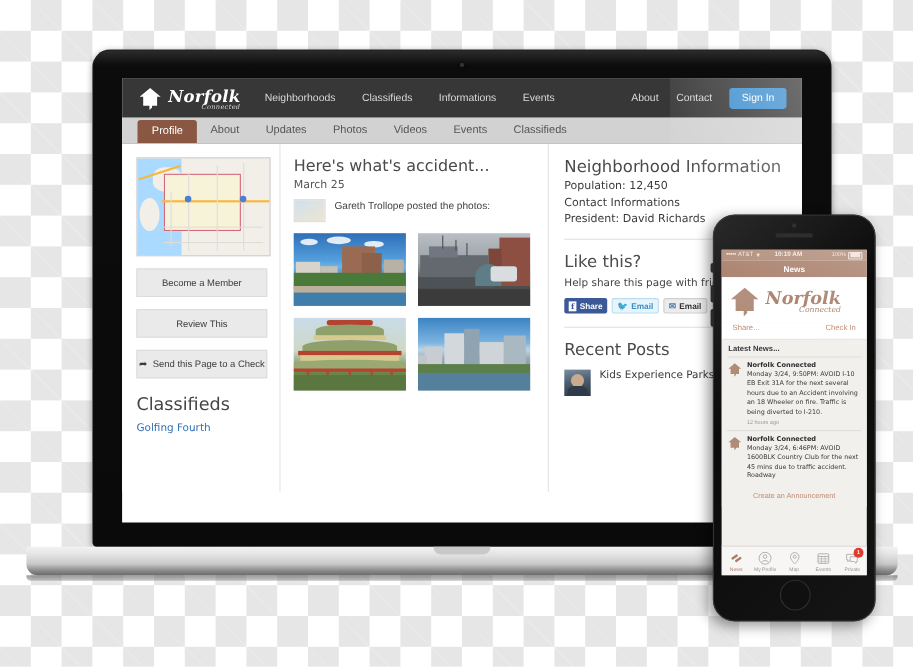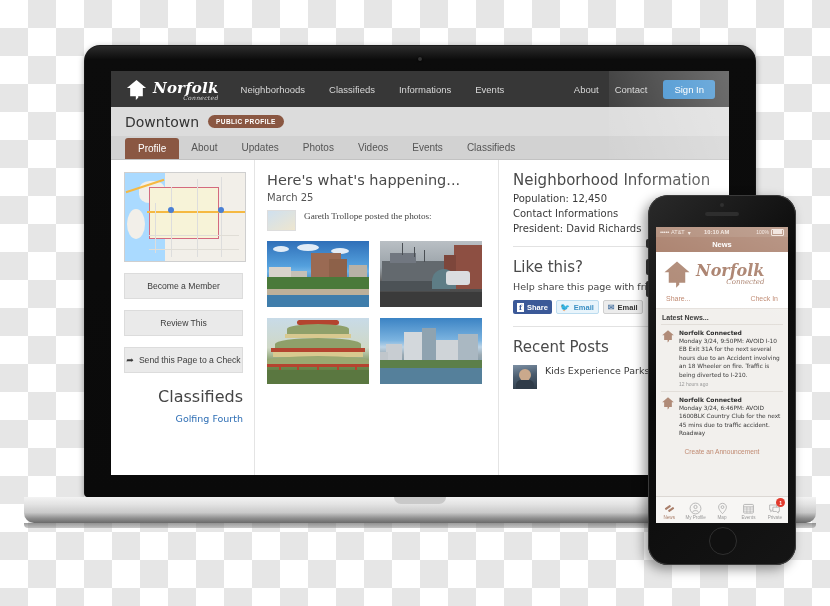--- a/index.html
+++ b/index.html
@@ -61,21 +61,21 @@
   .badge-public{
     margin-left:9px;background:#8a5742;color:#fff;font-size:6.5px;font-weight:bold;
     letter-spacing:.4px;padding:3px 8px;border-radius:9px;
   }
   .tab-bar{height:23px;background:#d2d2d2;display:flex;align-items:stretch;padding:0 14px;border-bottom:1px solid #c2c2c2;}
   .tab{font-size:10px;color:#555;display:flex;align-items:center;padding:0 12px;}
   .tab.active{background:#8a5742;color:#fff;border-radius:3px 3px 0 0;margin:2px 0 0 0;padding:0 13px;}
 
   
   .page-body{display:flex;background:#fff;height:316px;}
-  .col-left{width:143px;padding:12px 11px 0 13px;box-sizing:border-box;text-align:right;}
+  .col-left{width:143px;padding:12px 11px 0 13px;box-sizing:border-box;}
   .col-mid{width:244px;padding:12px 12px 0 12px;box-sizing:border-box;border-left:1px solid #e4e4e4;}
   .col-right{flex:1;padding:12px 12px 0 14px;box-sizing:border-box;border-left:1px solid #e4e4e4;}
 
   
   .map-thumb{width:120px;height:88px;border:1px solid #cfcfcf;position:relative;overflow:hidden;background:#f2efe9;}
   .map-water{position:absolute;left:-6px;top:0;width:46px;height:88px;background:#aadaff;}
   .map-water2{position:absolute;left:14px;top:8px;width:26px;height:22px;background:#f2efe9;border-radius:40%;}
   .map-water3{position:absolute;left:2px;top:36px;width:18px;height:30px;background:#f2efe9;border-radius:50%;}
   .map-area{position:absolute;left:24px;top:14px;width:68px;height:50px;background:#f7f3d8;border:1.2px solid #d46a7e;}
   .map-rd-h{position:absolute;height:2.2px;background:#f5b942;}
@@ -88,21 +88,21 @@
   }
   .side-btn .sb-ic{margin-right:5px;font-size:9px;}
   .classifieds-h{font-size:16px;color:#444;margin-top:14px;font-family:"DejaVu Sans",sans-serif;font-weight:normal;}
   .classified-link{font-size:9.5px;color:#2f6fb5;margin-top:7px;font-family:"DejaVu Sans",sans-serif;}
 
   
   .happening-h{font-size:14.5px;color:#4a4a4a;font-family:"DejaVu Sans",sans-serif;}
   .happening-date{font-size:10px;color:#555;margin-top:4px;font-family:"DejaVu Sans",sans-serif;}
   .post-row{display:flex;gap:8px;margin-top:7px;}
   .post-avatar{width:27px;height:19px;flex:none;background:linear-gradient(150deg,#cfe0ef,#eee6cf);border:1px solid #ddd;}
-  .post-text{font-size:9.2px;color:#444;line-height:1.35;font-family:Liberation Serif, serif;}
+  .post-text{font-size:9.2px;color:#444;line-height:1.35;font-family:Liberation Sans, sans-serif;}
   .photo-grid{display:flex;flex-wrap:wrap;gap:11px;margin-top:10px;}
   .photo{width:102px;height:66px;overflow:hidden;position:relative;background:#4a7fb5;}
 
   
   .ph1{background:linear-gradient(180deg,#2f6fb8 0%,#54a0dd 38%,#6fb3e6 46%,#4e8fc4 58%,#3f7aa8 100%);}
   .ph1 .cloud{position:absolute;background:#fff;border-radius:50%;opacity:.85;}
   .ph1 .bldg{position:absolute;background:#9a6a53;}
   .ph1 .bldg2{position:absolute;background:#d8d3cb;}
   .ph1 .green{position:absolute;bottom:16px;left:0;width:100%;height:14px;background:#4a7a3a;}
   .ph1 .wall{position:absolute;bottom:10px;left:0;width:100%;height:8px;background:#bdb09a;}
@@ -236,24 +236,20 @@
         <span>Informations</span>
         <span>Events</span>
       </div>
       <div class="header-right">
         <span>About</span>
         <span>Contact</span>
         <span class="signin-btn">Sign In</span>
       </div>
     </div>
 
-    <div class="profile-bar">
-      <span class="profile-name">Downtown</span>
-      <span class="badge-public">PUBLIC PROFILE</span>
-    </div>
 
     <div class="tab-bar">
       <div class="tab active">Profile</div>
       <div class="tab">About</div>
       <div class="tab">Updates</div>
       <div class="tab">Photos</div>
       <div class="tab">Videos</div>
       <div class="tab">Events</div>
       <div class="tab">Classifieds</div>
     </div>
@@ -287,21 +283,21 @@
         <div class="side-btn">
           <span class="sb-ic">➦</span>
           <span>Send this Page to a Check</span>
         </div>
 
         <div class="classifieds-h">Classifieds</div>
         <div class="classified-link">Golfing Fourth</div>
       </div>
 
       <div class="col-mid">
-        <div class="happening-h">Here's what's happening...</div>
+        <div class="happening-h">Here's what's accident...</div>
         <div class="happening-date">March 25</div>
 
         <div class="post-row">
           <div class="post-avatar"></div>
           <div class="post-text">Gareth Trollope posted the photos:</div>
         </div>
 
         <div class="photo-grid">
           <div class="photo ph1">
             <div class="cloud" style="left:6px;top:5px;width:16px;height:6px;"></div>

